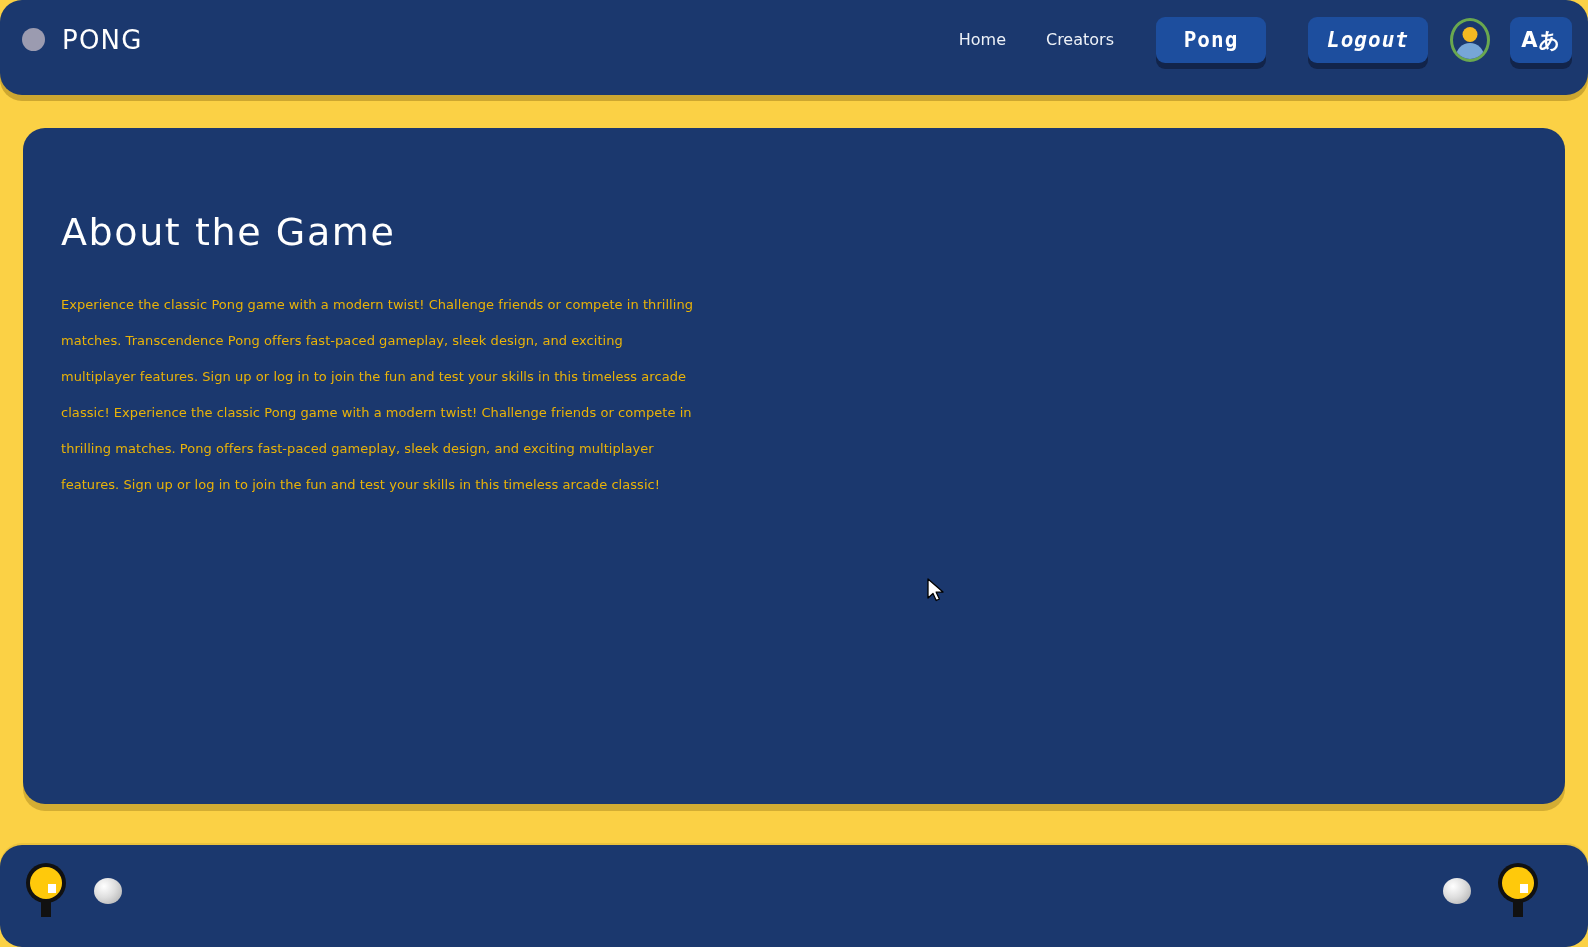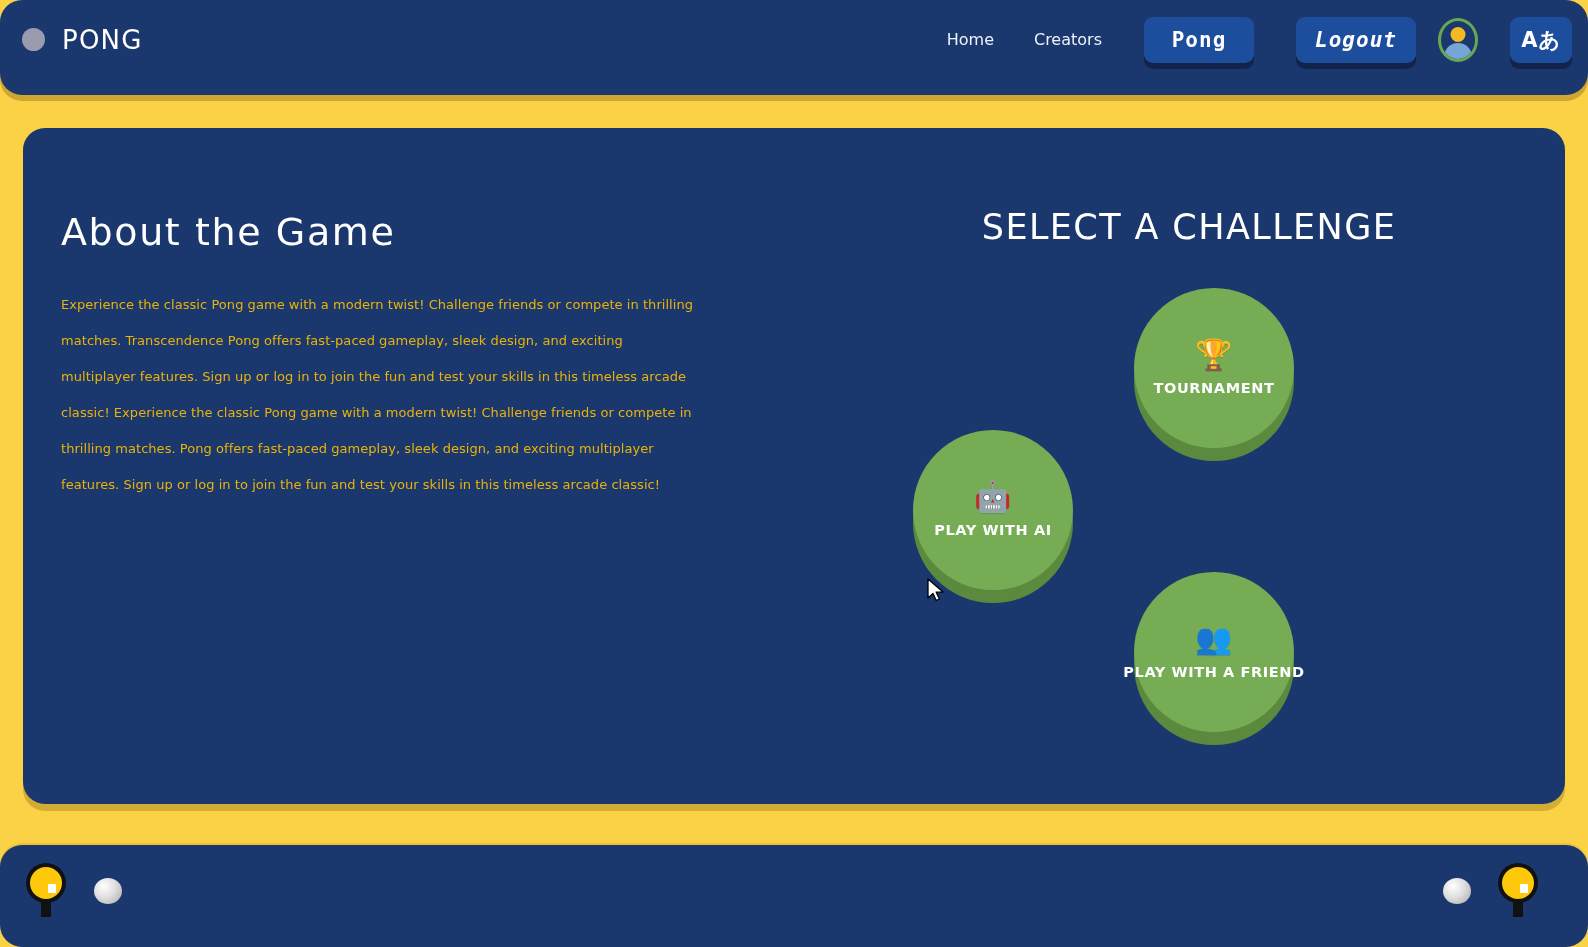--- a/index.html
+++ b/index.html
@@ -78,21 +78,21 @@
     display: flex;
     align-items: center;
     justify-content: center;
   }
   #btn-play { width: 110px; margin-right: 42px; }
   #btn-logout { width: 120px; margin-right: 22px; font-style: italic; }
   #btn-lang {
     width: 62px; height: 46px;
     font-family: "DejaVu Sans", "Liberation Sans", sans-serif;
     font-size: 21px;
-    margin-left: 32px;
+    margin-left: 20px;
   }
   #avatar-btn {
     width: 40px; height: 44px;
     border-radius: 50%;
     border: 3px solid #6aa84f;
     background: #1b386e;
     position: relative;
     overflow: hidden;
     cursor: pointer;
     padding: 0;
@@ -282,38 +282,20 @@
   </div>
 </div>
 
 <div id="main-panel">
 
   <div id="about-col">
     <h1 id="about-title">About the Game</h1>
     <p id="about-body">Experience the classic Pong game with a modern twist! Challenge friends or compete in thrilling matches. Transcendence Pong offers fast-paced gameplay, sleek design, and exciting multiplayer features. Sign up or log in to join the fun and test your skills in this timeless arcade classic! Experience the classic Pong game with a modern twist! Challenge friends or compete in thrilling matches. Pong offers fast-paced gameplay, sleek design, and exciting multiplayer features. Sign up or log in to join the fun and test your skills in this timeless arcade classic!</p>
   </div>
 
-  <div id="challenge-col">
-    <h2 id="challenge-title">SELECT A CHALLENGE</h2>
-
-    <div id="bubble-tournament" class="bubble">
-      <span class="bubble-icon">🏆</span>
-      <span class="bubble-label">TOURNAMENT</span>
-    </div>
-
-    <div id="bubble-ai" class="bubble">
-      <span class="bubble-icon">🤖</span>
-      <span class="bubble-label">PLAY WITH AI</span>
-    </div>
-
-    <div id="bubble-friend" class="bubble">
-      <span class="bubble-icon">👥</span>
-      <span class="bubble-label">PLAY WITH A FRIEND</span>
-    </div>
-  </div>
 </div>
 
 <div id="footer">
   <div id="lamp-left" class="footer-lamp">
     <span class="lamp-bulb">
       <span class="lamp-glint"></span>
     </span>
     <span class="lamp-stem"></span>
   </div>
   <div id="ball-left" class="footer-ball"></div>

